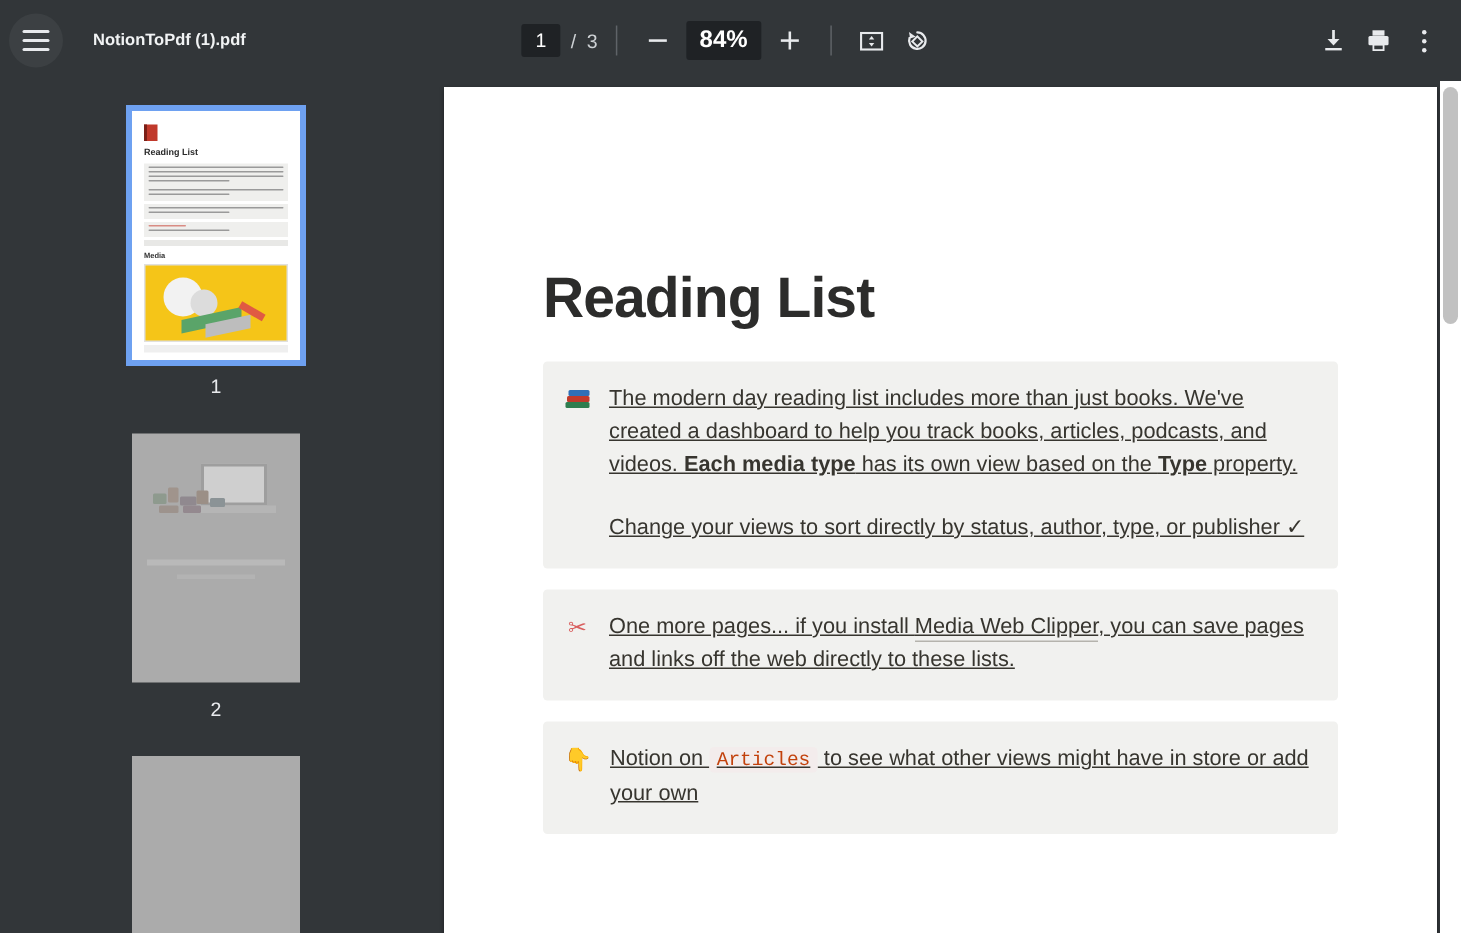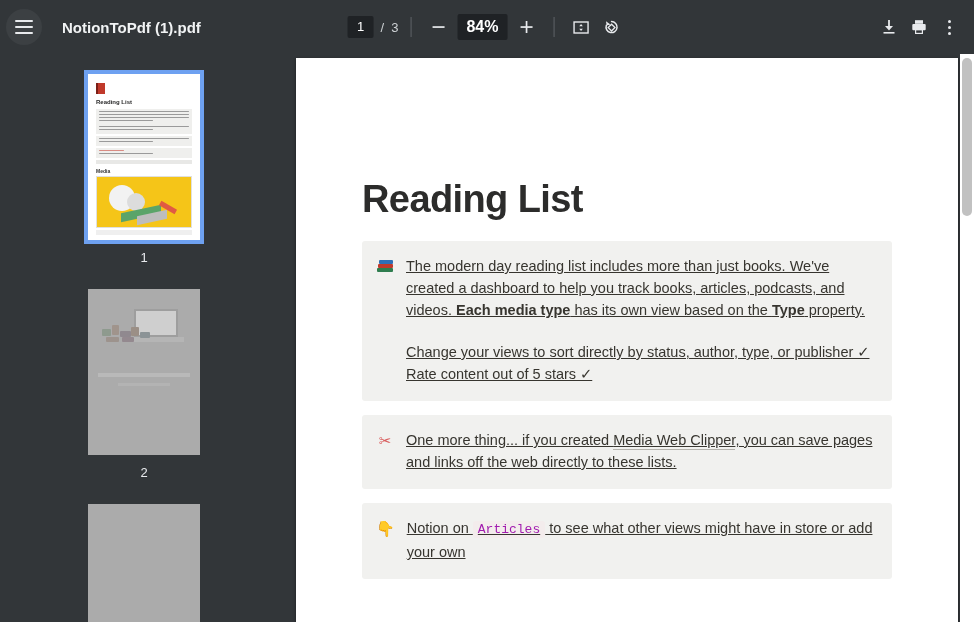--- a/index.html
+++ b/index.html
@@ -32,21 +32,21 @@
     align-items: center; justify-content: center;
     gap: 4px; cursor: pointer;
   }
   #hamburger-btn span {
     display: block; width: 18px; height: 2px;
     background: #e8eaed; border-radius: 1px;
   }
 
   #doc-title {
     margin-left: 20px;
-    font-size: 15px; font-weight: bold;
+    font-size: 11px; font-weight: bold;
     color: #f1f3f4;
     white-space: nowrap;
   }
 
   .page-box {
     background: #1f2225;
     color: #ffffff;
     font-size: 13px;
     width: 26px; height: 22px;
     line-height: 22px;
@@ -209,21 +209,21 @@
   .callout p + p { margin-top: 20px; }
   .callout b { font-weight: bold; }
   .link-underline {
     color: #37352f; border-bottom: 1px solid #b5b3ad;
     padding-bottom: 1px;
   }
   .inline-code {
     font-family: "Liberation Mono", monospace;
     font-size: 13px;
     background: #f3ecec;
-    color: #a21caf;
+    color: #c2410c;
     padding: 1px 5px;
     border-radius: 3px;
   }
 
   
   .books { position: relative; width: 16px; height: 16px; margin-top: 3px; }
   .books i { position: absolute; display: block; border-radius: 1px; }
   .books .b1 { left: 0; top: 10px; width: 16px; height: 4px; background: #2f7d4f; }
   .books .b2 { left: 1px; top: 6px; width: 15px; height: 4px; background: #c0392b; }
   .books .b3 { left: 2px; top: 2px; width: 14px; height: 4px; background: #2e6fb7; }
@@ -417,32 +417,31 @@
               <i class="b2"></i>
               <i class="b1"></i>
             </span>
         </div>
         <div class="body">
           <p>
             <span>The modern day reading list includes more than just books. We've created a dashboard to help you track books, articles, podcasts, and videos. </span><b>Each media type</b><span> has its own view based on the </span><b>Type</b><span> property.</span>
           </p>
           <p>
             <span>Change your views to sort directly by status, author, type, or publisher ✓</span><br>
-            <span>Rate content out of 5 stars ✓</span>
           </p>
         </div>
       </div>
 
       <div class="callout">
         <div class="emoji">
           <span class="scissors">✂</span>
         </div>
         <div class="body">
           <p>
-            <span>One more thing... if you created </span><span class="link-underline">Media Web Clipper</span><span>, you can save pages and links off the web directly to these lists.</span>
+            <span>One more pages... if you install </span><span class="link-underline">Media Web Clipper</span><span>, you can save pages and links off the web directly to these lists.</span>
           </p>
         </div>
       </div>
 
       <div class="callout">
         <div class="emoji">
           <span class="hand">👇</span>
         </div>
         <div class="body">
           <p>

